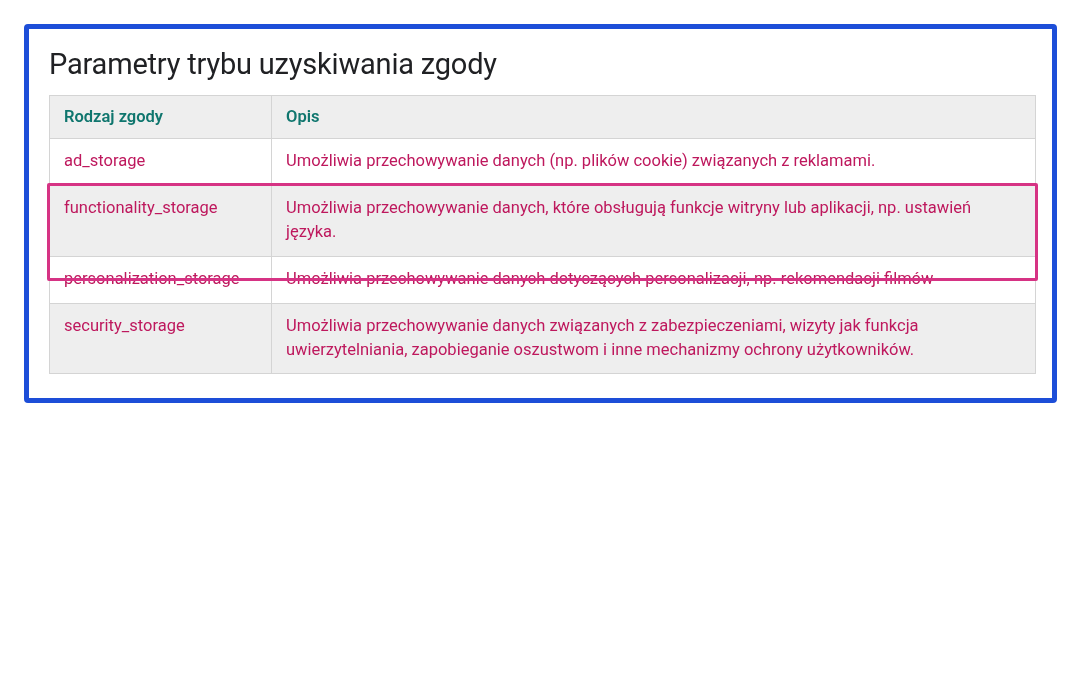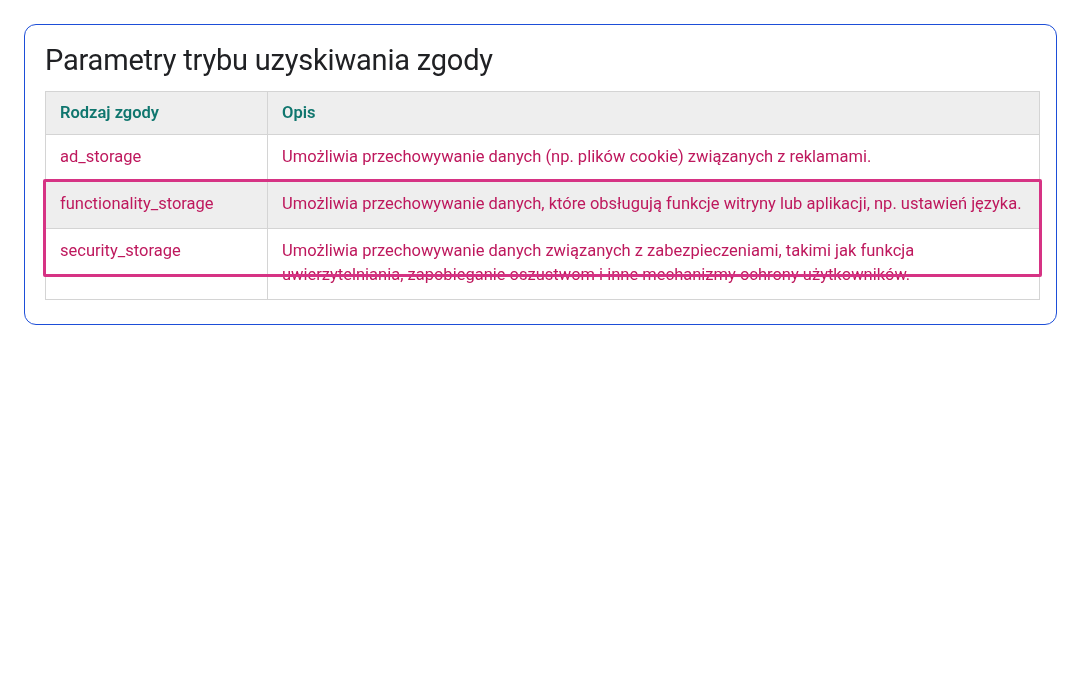--- a/index.html
+++ b/index.html
@@ -5,22 +5,22 @@
   * { box-sizing: border-box; }
   body {
     margin: 0;
     padding: 24px;
     font-family: -apple-system, BlinkMacSystemFont, "Segoe UI", Roboto, "Helvetica Neue", Arial, sans-serif;
     background: #fff;
     color: #3c4043;
     font-size: 16px;
   }
   .panel {
-    border: 1px solid #1d4ed8;
-    border-radius: 12px;
+    border: 5px solid #1d4ed8;
+    border-radius: 4px;
     padding: 18px 16px 24px 20px;
     width: 1033px;
   }
   .panel-title {
     font-size: 29px;
     font-weight: 400;
     color: #202124;
     margin: 0 0 14px 0;
     letter-spacing: -0.2px;
   }
@@ -82,20 +82,24 @@
       <tbody id="tbody">
           <tr>
             <td>ad_storage</td>
             <td>Umożliwia przechowywanie danych (np. plików cookie) związanych z reklamami.</td>
           </tr>
           <tr>
             <td>functionality_storage</td>
             <td>Umożliwia przechowywanie danych, które obsługują funkcje witryny lub aplikacji, np. ustawień języka.</td>
           </tr>
           <tr>
+            <td>personalization_storage</td>
+            <td>Umożliwia przechowywanie danych dotyczących personalizacji, np. rekomendacji filmów</td>
+          </tr>
+          <tr>
             <td>security_storage</td>
-            <td>Umożliwia przechowywanie danych związanych z zabezpieczeniami, takimi jak funkcja uwierzytelniania, zapobieganie oszustwom i inne mechanizmy ochrony użytkowników.</td>
+            <td>Umożliwia przechowywanie danych związanych z zabezpieczeniami, wizyty jak funkcja uwierzytelniania, zapobieganie oszustwom i inne mechanizmy ochrony użytkowników.</td>
           </tr>
         </tbody>
     </table>
     <div id="hl" class="highlight-box" style="left: -2px; right: -2px; top: 88.3438px; height: 97.8438px;"></div>
   </div>
 </div>
 
 </body></html>

